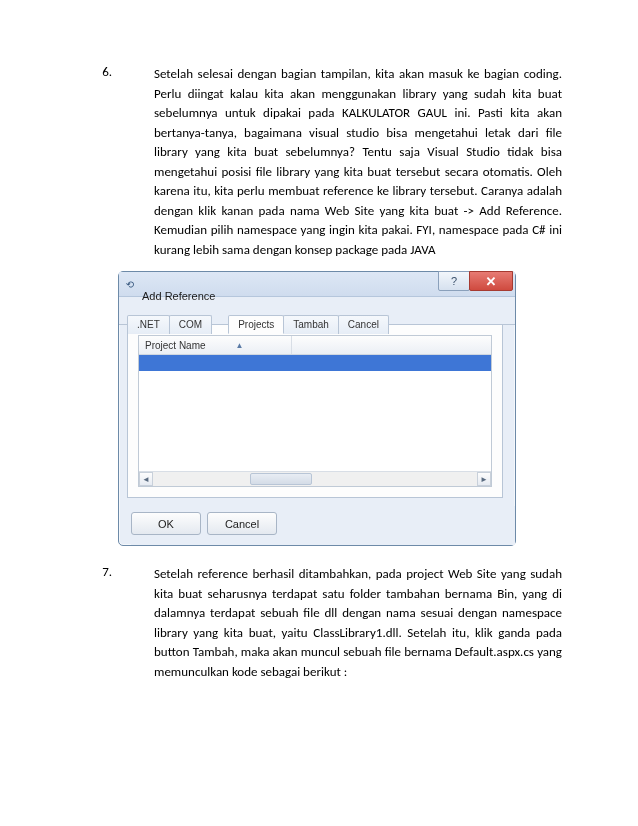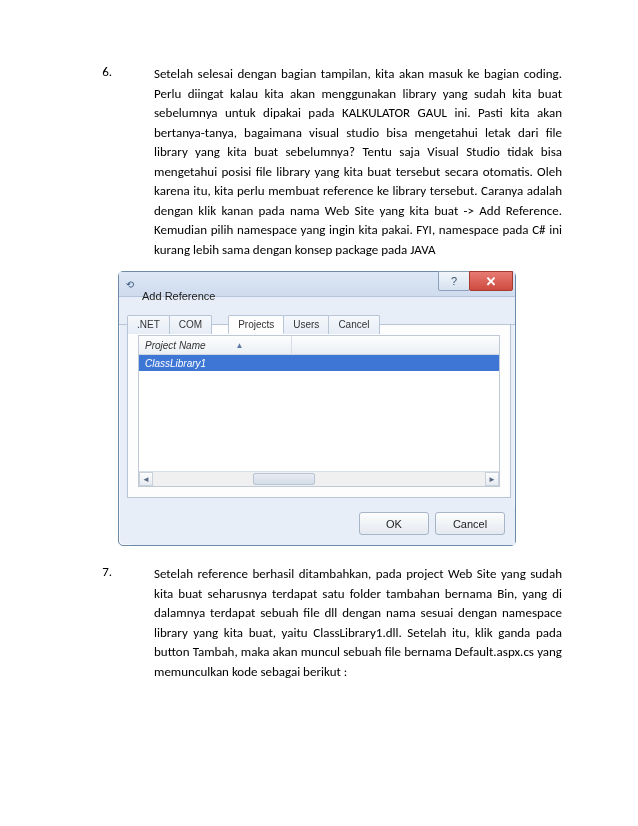--- a/index.html
+++ b/index.html
@@ -123,26 +123,25 @@
     top: 10px;
   }
   .tab.active {
     background: #fdfdfd;
     border-bottom: 1px solid #fdfdfd;
     z-index: 2;
     margin-left: 17px;
   }
 
   .tab-content {
-    margin: 0 4px 8px 8px;
+    margin: 0 12px 8px 8px;
     background: #fdfdfd;
     border: 1px solid #b8c5d6;
     border-top: none;
     padding: 10px;
-    font-style: italic;
   }
   .grid {
     border: 1px solid #c0cad6;
     background: #fff;
     height: 150px;
     position: relative;
     overflow: hidden;
   }
   .grid-head {
     display: flex;
@@ -210,21 +209,20 @@
     top: 1px;
     bottom: 1px;
     background: linear-gradient(#e8edf4, #d4dce7);
     border: 1px solid #b8c5d6;
     border-radius: 2px;
   }
 
   .btnrow {
     padding: 6px 10px 10px 0;
     display: flex;
-    justify-content: flex-end;
     gap: 6px;
     background: #e8eef7;
     margin-left: 12px;
   }
   .dlg-btn {
     min-width: 68px;
     height: 21px;
     font-size: 11px;
     background: linear-gradient(#fdfdfd, #e4e9f0);
     border: 1px solid #a8b5c6;
@@ -258,34 +256,33 @@
           <div class="tb-btn close">
               <span>✕</span>
             </div>
         </div>
       </div>
 
       <div class="tabbar">
         <div class="tab">.NET</div>
         <div class="tab">COM</div>
         <div class="tab active">Projects</div>
-        <div class="tab">Users</div>
+        <div class="tab">Tambah</div>
         <div class="tab">Cancel</div>
       </div>
 
       <div class="tab-content">
         <div class="grid">
           <div class="grid-head">
             <div class="col col1">
               <span>Project Name</span>
               <span class="sort-arrow">▲</span>
             </div>
           </div>
           <div class="grid-row selected">
-            <div class="col col1">ClassLibrary1</div>
           </div>
           <div class="grid-scroll-h">
             <div class="sb-btn">◄</div>
             <div class="sb-track">
               <div class="sb-thumb"></div>
             </div>
             <div class="sb-btn">►</div>
           </div>
         </div>
       </div>

